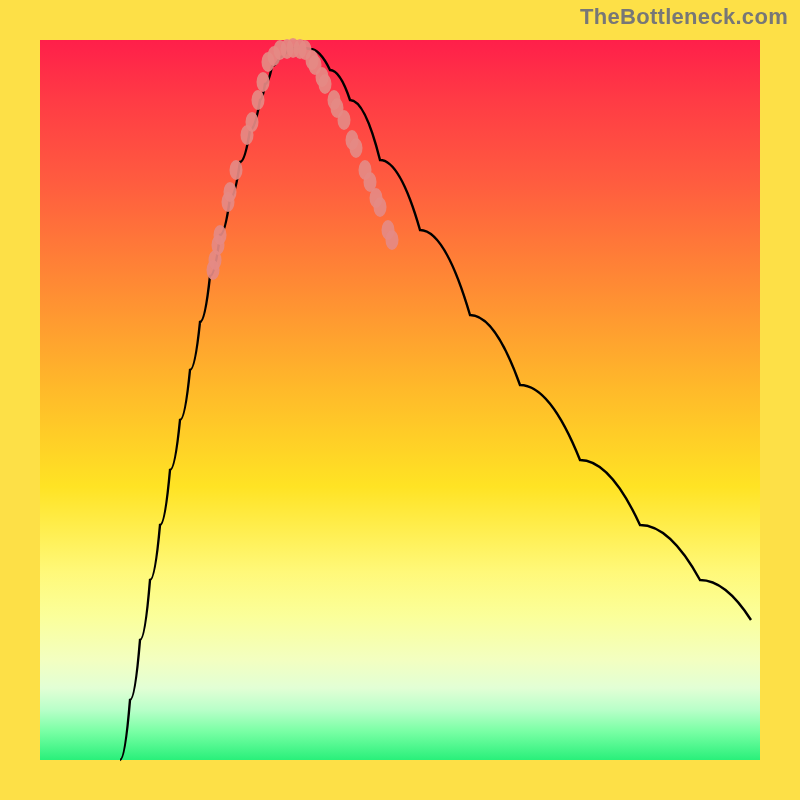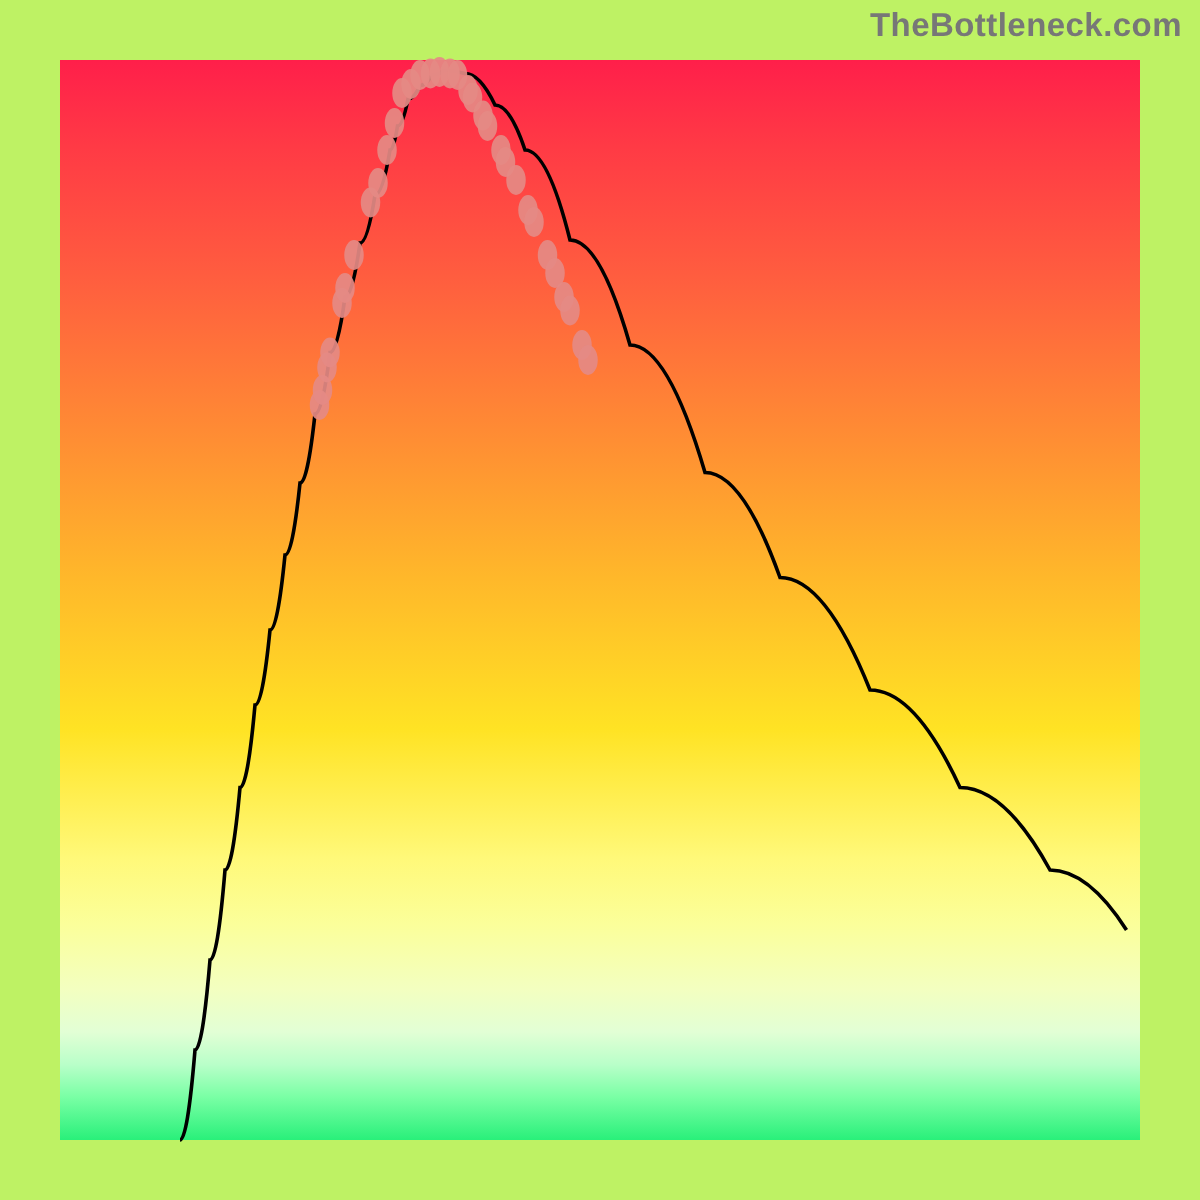--- a/index.html
+++ b/index.html
@@ -8,21 +8,21 @@
     width: 800px;
     height: 800px;
     background: #000;
     font-family: Arial, Helvetica, sans-serif;
     overflow: hidden;
   }
   .frame {
     position: absolute;
     left: 0; top: 0;
     width: 800px; height: 800px;
-    background: #bef264;
+    background: #fde047;
   }
   .plot {
     position: absolute;
     left: 40px; top: 40px;
     width: 720px; height: 720px;
     background: linear-gradient(
       to bottom,
       #ff1f4a 0%,
       #ff3a45 8%,
       #ff5d3f 20%,

